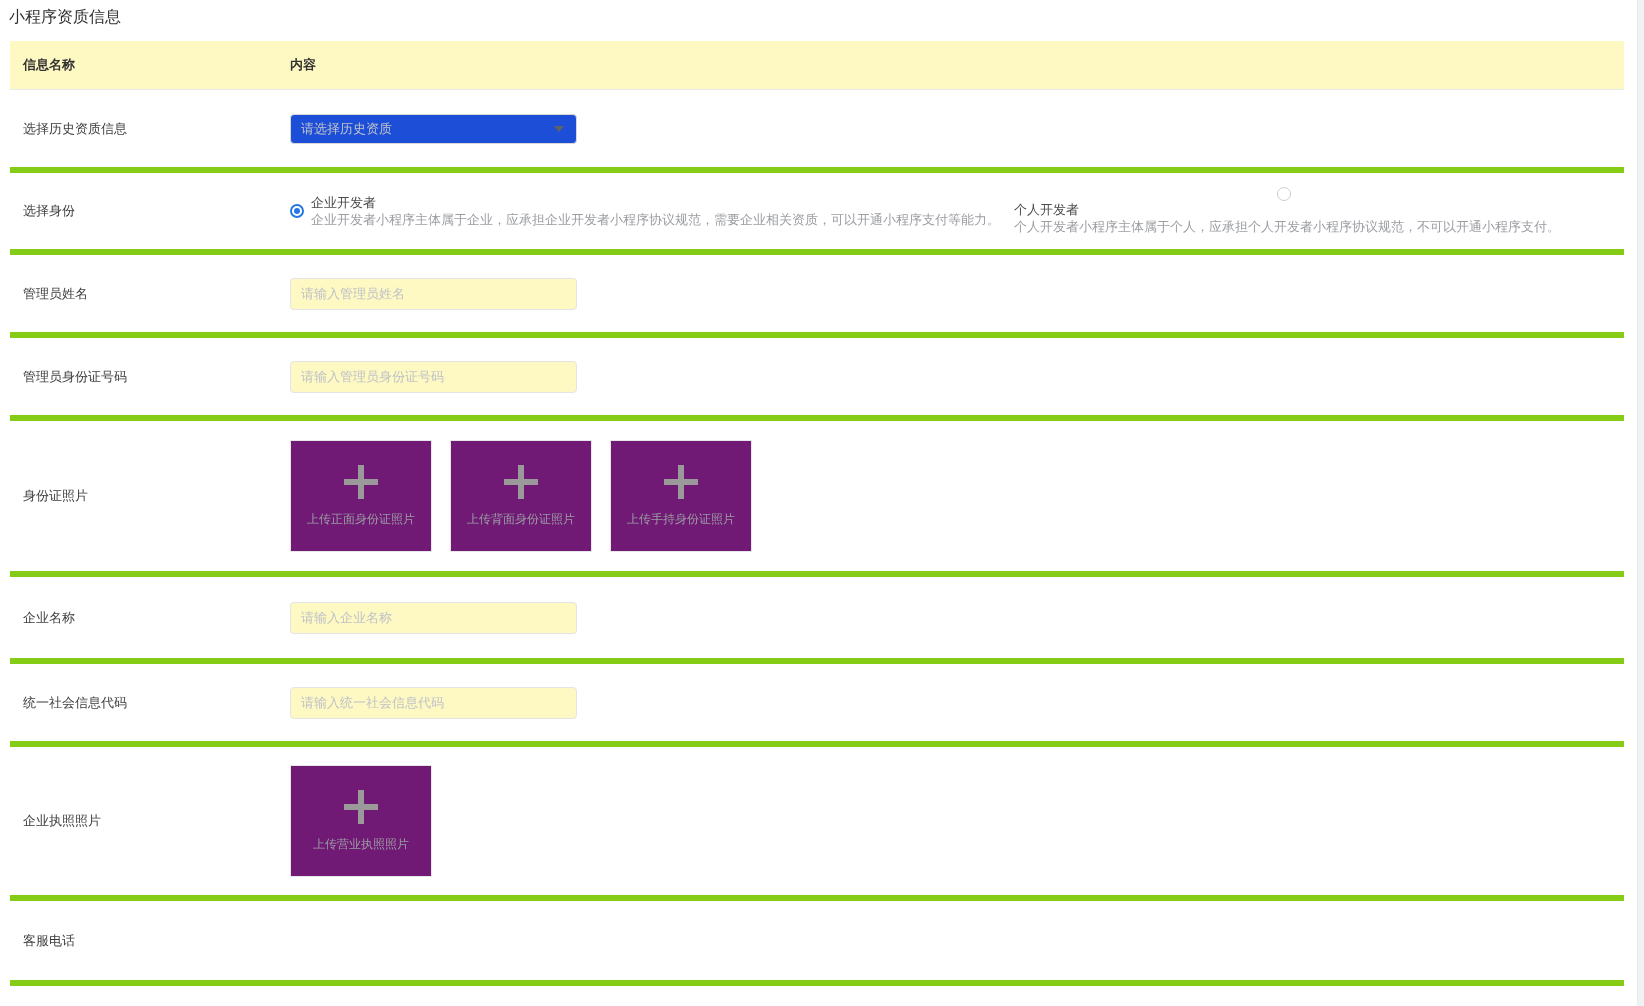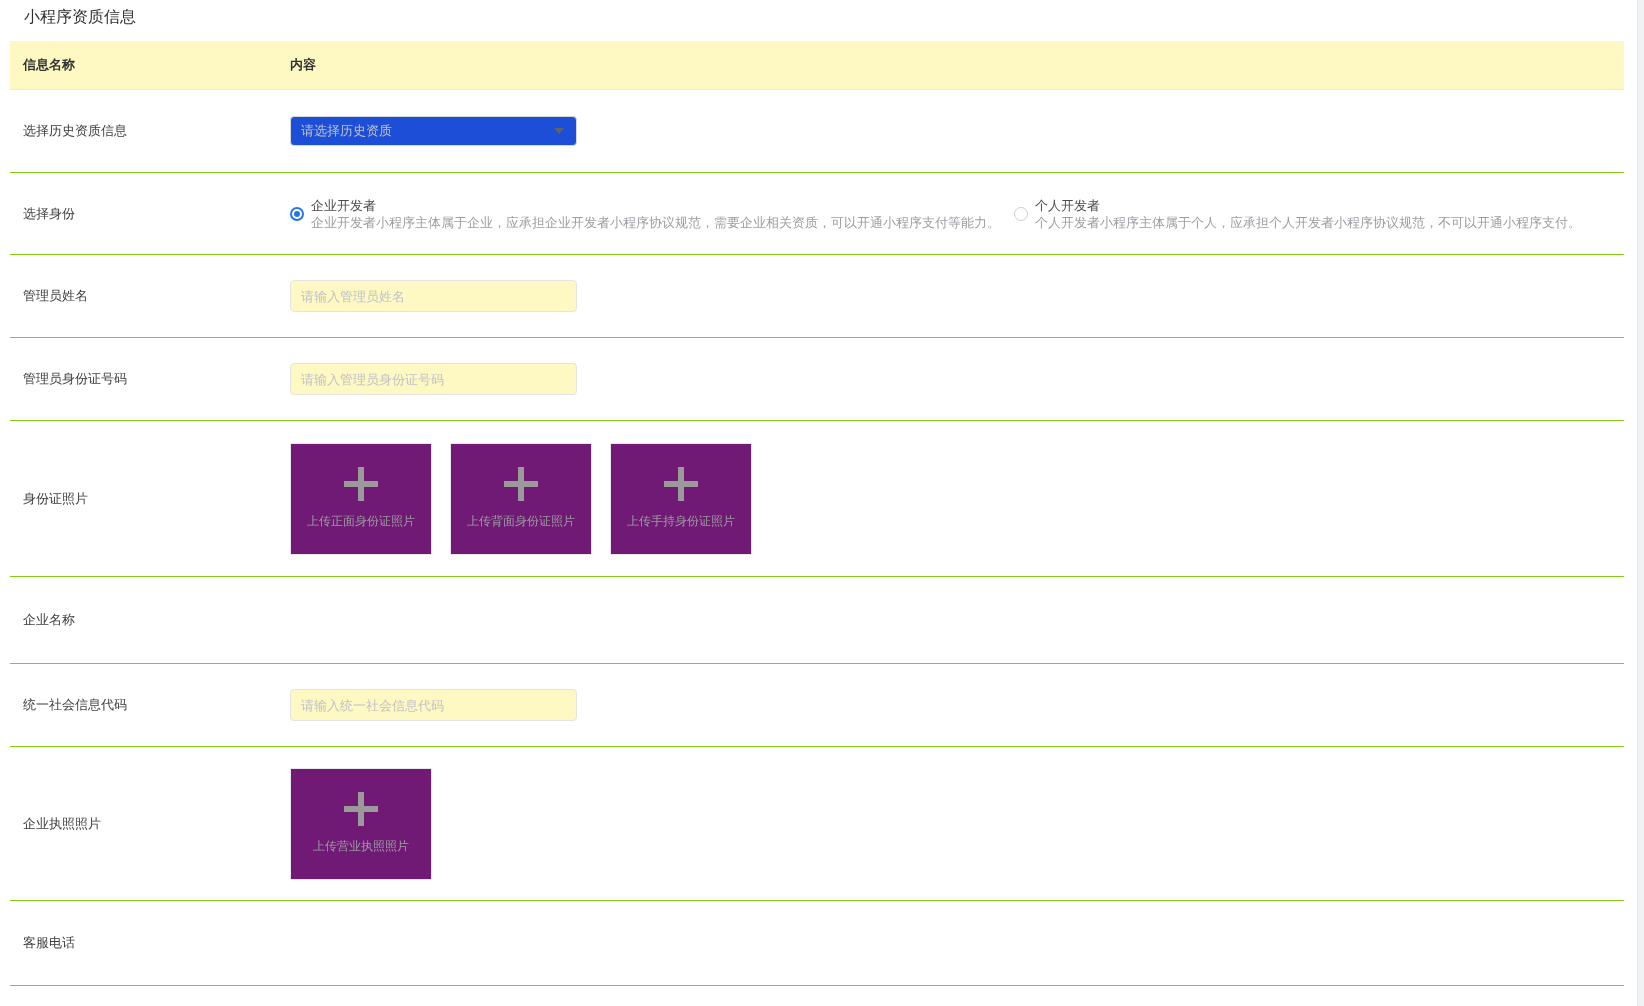--- a/index.html
+++ b/index.html
@@ -7,21 +7,21 @@
     width: 1644px; height: 1006px;
     background: #ffffff;
     font-family: "Liberation Sans", "DejaVu Sans", sans-serif;
     overflow: hidden;
     position: relative;
   }
   .page-title {
     font-size: 16px;
     font-weight: 500;
     color: #2f2f2f;
-    padding: 7px 0 0 24px;
+    padding: 7px 0 0 9px;
     height: 41px;
   }
   .qual-table {
     margin-left: 10px;
     width: 1614px;
   }
   .thead {
     display: flex;
     align-items: center;
     height: 49px;
@@ -33,21 +33,21 @@
     flex: 0 0 280px;
     padding-left: 13px;
     font-size: 13px;
     color: #3d3d3d;
   }
   .th-name, .th-content { font-weight: bold; font-size: 13px; color: #333; }
   .th-content { flex: 1; }
   .trow {
     display: flex;
     align-items: center;
-    border-bottom: 1px solid #84cc16;
+    border-bottom: 6px solid #84cc16;
   }
   .row-content { flex: 1; display: flex; align-items: center; }
   .h83  { height: 83px; }
   .h82  { height: 82px; }
   .h156 { height: 156px; }
   .h87  { height: 87px; }
   .h154 { height: 154px; }
   .h85  { height: 85px; }
 
   
@@ -80,21 +80,21 @@
     font-size: 13px;
     color: #333;
     outline: none;
     font-family: "Liberation Sans", "DejaVu Sans", sans-serif;
   }
   .text-input::placeholder { color: #bfc2c8; opacity: 1; }
 
   
   .radio-group { display: flex; align-items: center; }
   .radio-option { display: flex; align-items: center; cursor: pointer; }
-  .radio-option + .radio-option { margin-left: 14px; }
+  .radio-option + .radio-option { margin-left: 14px; flex-direction: column; }
   .radio-circle {
     width: 14px; height: 14px;
     border-radius: 50%;
     background: #fff;
     flex: 0 0 14px;
     margin-right: 7px;
     position: relative;
   }
   .radio-circle.checked { border: 2px solid #2577e8; }
   .radio-circle.checked::after {
@@ -217,20 +217,23 @@
         <div class="upload-box">
           <span class="plus-icon"></span>
           <span class="upload-label">上传手持身份证照片</span>
         </div>
       </div>
     </div>
   </div>
 
   <div class="trow h87">
     <div class="row-label">企业名称</div>
+    <div class="row-content">
+      <input type="text" class="text-input" placeholder="请输入企业名称" style="">
+    </div>
   </div>
 
   <div class="trow h83">
     <div class="row-label">统一社会信息代码</div>
     <div class="row-content">
       <input type="text" class="text-input" placeholder="请输入统一社会信息代码" style="">
     </div>
   </div>
 
   <div class="trow h154">

